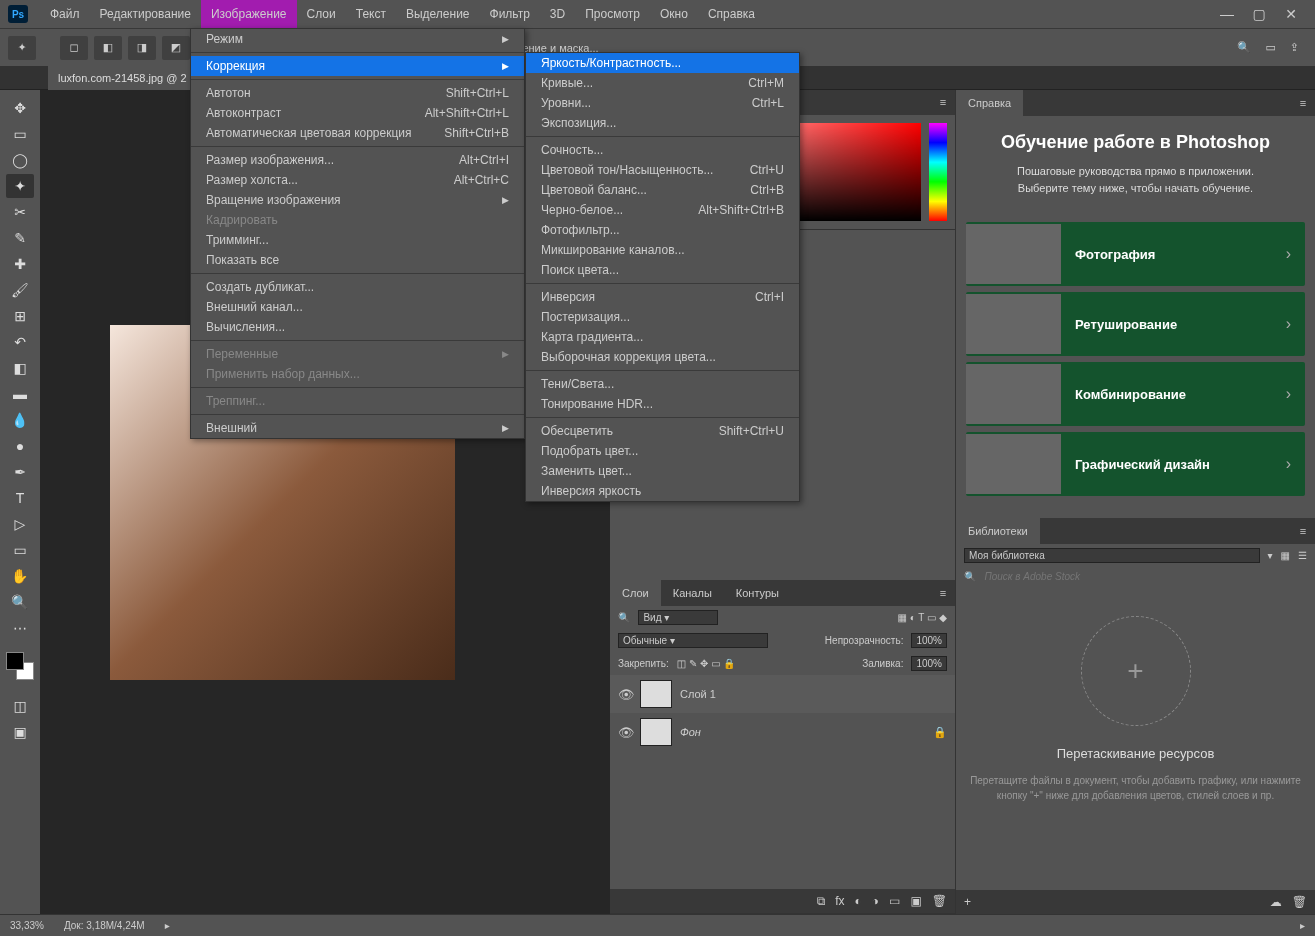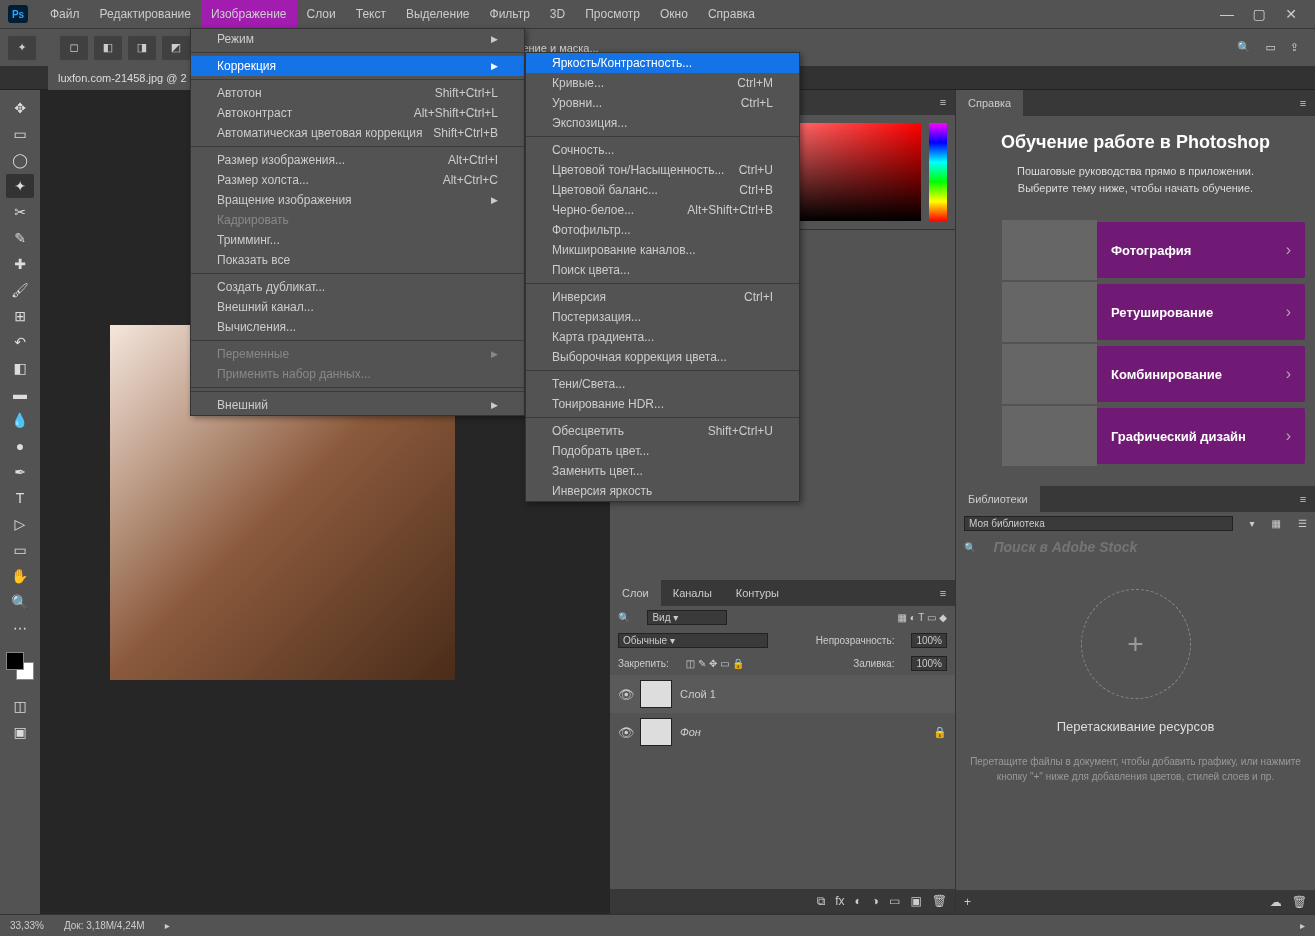--- a/index.html
+++ b/index.html
@@ -51,43 +51,43 @@
 .color-panel { height: 120px; padding: 8px; display:flex; gap:8px; }
 .big-picker { flex:1; background: linear-gradient(to right, #fff, #f00), linear-gradient(to top, #000, transparent); background-blend-mode: multiply; }
 .hue-strip { width: 18px; background: linear-gradient(to bottom, #f0f, #00f, #0ff, #0f0, #ff0, #f00); }
 
 
 .layers-panel { flex:1; display:flex; flex-direction:column; min-height:0; }
 .layer-row { height:38px; display:flex; align-items:center; padding: 0 8px; gap:8px; }
 .layer-row.sel { background:#5a5a5a; }
 .layer-thumb { width: 32px; height:28px; background:#ddd; border:1px solid #222; }
 .eye { width:14px; font-size:13px; }
-.layer-opts { display:flex; align-items:center; gap:17px; padding:4px 8px; font-size:10px; }
+.layer-opts { display:flex; align-items:center; gap:8px; padding:4px 8px; font-size:10px; }
 .select-box { background:#3a3a3a; border:1px solid #222; padding:1px 4px; font-size:10px; color:#ccc; }
 .layer-footer { margin-top:auto; height:24px; background:#383838; display:flex; align-items:center; justify-content:flex-end; gap:10px; padding:0 8px; font-size:12px; }
 
 
 .help-panel { padding: 16px 10px; text-align:center; }
 .help-title { font-size:18px; font-weight:bold; color:#fff; margin-bottom:10px; }
 .help-sub { font-size:11px; color:#ddd; line-height:1.5; }
 .help-cards { display:flex; flex-direction:column; gap:6px; padding:10px; }
-.help-card { height:56px; background:#701a75; display:flex; align-items:center; border-radius:2px;margin-left:36px; }
+.help-card { height:64px; background:#14532d; display:flex; align-items:center; border-radius:2px; }
 .help-card-img { width:95px; height:60px; background:#666; }
 .help-card-label { flex:1; padding-left:14px; font-size:13px; font-weight:bold; color:#fff; }
 .help-card-arrow { padding-right:14px; font-size:16px; color:#aaa; }
 
 
 .lib-body { padding:10px; text-align:center; }
 .drop-circle { width:110px; height:110px; border:1px dashed #888; border-radius:50%; margin:20px auto; display:flex; align-items:center; justify-content:center; font-size:28px; color:#999; }
-.lib-title { font-size:13px; color:#ddd; margin-bottom:20px; }
+.lib-title { font-size:13px; color:#ddd; margin-bottom:12px; }
 .lib-desc { font-size:10px; color:#999; line-height:1.5; }
 
 
 .dropdown { position:absolute; background:#535353; border:1px solid #333; box-shadow: 2px 2px 6px rgba(0,0,0,.4); z-index:100; font-size:12px; min-width: 335px; }
-.dd-item { height:20px; display:flex; align-items:center; padding: 0 26px; cursor:pointer; justify-content:space-between; }
+.dd-item { height:20px; display:flex; align-items:center; padding: 0 15px; cursor:pointer; justify-content:space-between; }
 .dd-item.highlight { background:#1473e6; color:#fff; }
 .dd-item.disabled { color:#888; }
 .dd-sep { height:1px; background:#3a3a3a; margin:3px 0; }
 .dd-arrow { font-size:9px; }
 
 
 .statusbar { height:22px; background:#535353; border-top:1px solid #333; display:flex; align-items:center; padding:0 10px; font-size:10px; gap:20px; }
 .statusbar .r { margin-left:auto; }
 </style>
 </head>
@@ -273,21 +273,21 @@
       <div class="panel-menu">≡</div>
     </div>
     <div class="layer-opts">
       <span class="select-box" style="flex:1;"><span>Моя библиотека</span></span>
       <span>▾</span>
       <span>▦</span>
       <span>☰</span>
     </div>
     <div class="layer-opts">
       <span>🔍</span>
-      <input style="flex: 1 1 0%; background: transparent; border: none; color: rgb(136, 136, 136); font-size: 14px; font-style: italic; font-weight: bold;" placeholder="Поиск в Adobe Stock">
+      <input style="flex: 1 1 0%; background: transparent; border: none; color: rgb(136, 136, 136); font-size: 10px; font-style: italic;" placeholder="Поиск в Adobe Stock">
     </div>
     <div class="lib-body">
       <div class="drop-circle">+</div>
       <div class="lib-title">Перетаскивание ресурсов</div>
       <div class="lib-desc">Перетащите файлы в документ, чтобы добавить графику, или нажмите кнопку "+" ниже для добавления цветов, стилей слоев и пр.</div>
     </div>
     <div class="layer-footer" style="justify-content:space-between;">
       <span>+</span>
       <span style="display:flex; gap:10px;">
         <span>☁</span>
@@ -361,20 +361,23 @@
     </div>
     <div class="dd-sep"></div>
     <div class="dd-item disabled">
       <span>Переменные</span>
       <span class="dd-arrow">▶</span>
     </div>
     <div class="dd-item disabled">
       <span>Применить набор данных...</span>
     </div>
     <div class="dd-sep"></div>
+    <div class="dd-item disabled">
+      <span>Треппинг...</span>
+    </div>
     <div class="dd-sep"></div>
     <div class="dd-item">
       <span>Внешний</span>
       <span class="dd-arrow">▶</span>
     </div>
   </div>
 
 <div class="dropdown" id="dd-corr" style="left:525px; top:52px; min-width:275px;">
     <div class="dd-item highlight">
       <span>Яркость/Контрастность...</span>

